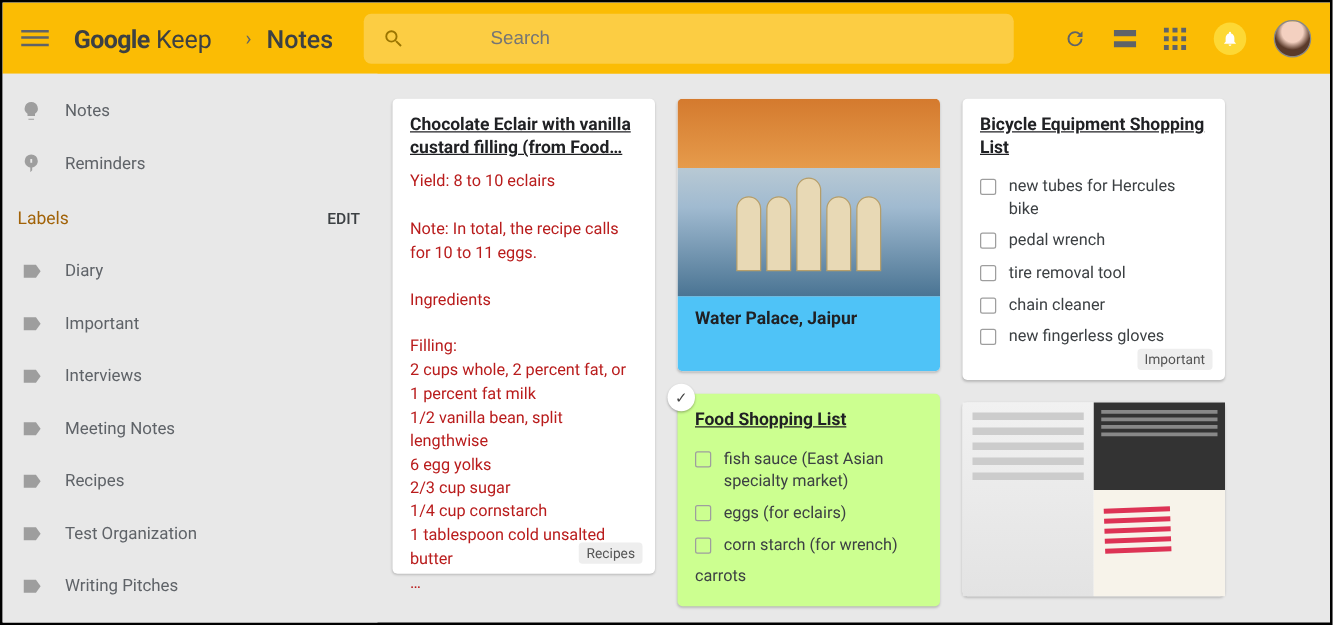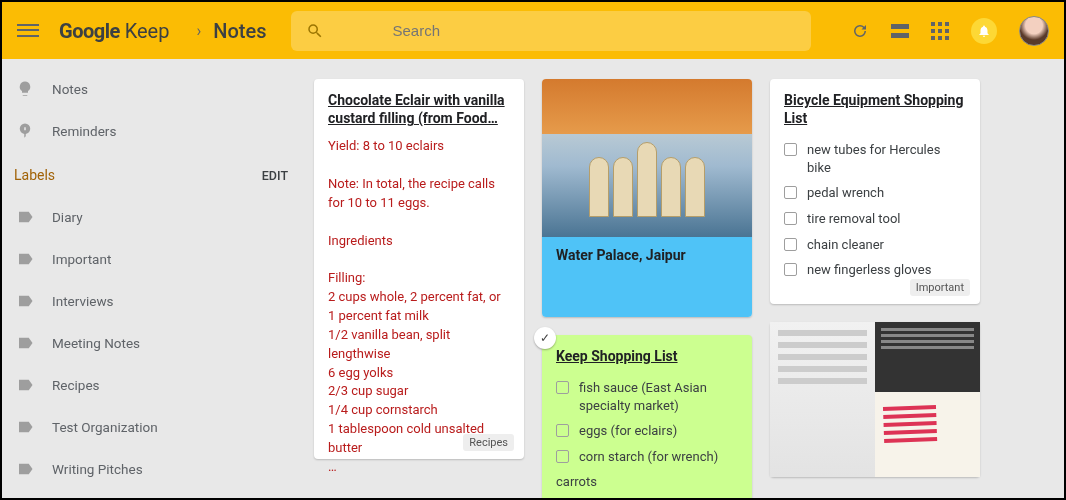--- a/index.html
+++ b/index.html
@@ -35,21 +35,21 @@
 
   .card { background: #fff; border-radius: 4px; box-shadow: 0 1px 2px rgba(0,0,0,0.2); padding: 12px 14px; position: relative; }
   .card-title { font-size: 14px; font-weight: 700; color: #202124; margin-bottom: 10px; line-height: 1.3; text-decoration: underline; }
   .card-body { font-size: 13px; color: #b91c1c; line-height: 1.45; white-space: pre-wrap; }
   .tag-chip { position: absolute; bottom: 8px; right: 10px; font-size: 11px; background: #eee; color: #555; padding: 2px 6px; border-radius: 3px; }
 
   .image-card { padding: 0; overflow:hidden; }
   .image-top { height: 158px; background: linear-gradient(to bottom, #d47a2e 0%, #e69b4b 35%, #b8c9d4 35%, #a0bad0 55%, #4a7493 100%); position: relative; }
   .arches { position:absolute; bottom:20px; left:0; right:0; height: 80px; display:flex; align-items:flex-end; justify-content:center; gap:4px; }
   .arches div { width: 20px; height: 60px; background: #e8d9b5; border-radius: 10px 10px 0 0; border:1px solid #b59e6a; }
-  .image-caption { background: #4fc3f7; padding: 10px 14px; font-size: 14px; font-weight: 700; color: #202124; height: 80px; }
+  .image-caption { background: #4fc3f7; padding: 10px 14px; font-size: 14px; font-weight: 700; color: #202124; height: 60px; }
 
   .green-card { background: #ccff90; position: relative; }
   .check-badge { position: absolute; top: -8px; left: -8px; width: 22px; height: 22px; border-radius: 50%; background: #fff; box-shadow: 0 1px 2px rgba(0,0,0,0.3); display:flex; align-items:center; justify-content:center; font-size:12px; color:#444; }
 
   .checklist { list-style: none; }
   .checklist li { display: flex; align-items: flex-start; font-size: 13px; color: #3c4043; padding: 4px 0; line-height: 1.35; }
   .chk { width: 13px; height: 13px; border: 1.5px solid #9e9e9e; margin-right: 10px; margin-top: 2px; flex-shrink: 0; border-radius: 2px; }
 
   .photo-card { padding: 0; height: 155px; background:#fff; display:flex; }
   .photo-left { flex:1; background: linear-gradient(180deg,#f1f1f1,#e3e3e3); }
@@ -237,21 +237,21 @@
                 <div></div>
                 <div style="height:75px"></div>
                 <div></div>
                 <div></div>
               </div>
           </div>
           <div class="image-caption">Water Palace, Jaipur</div>
         </div>
         <div class="card green-card" style="height:170px;">
           <span class="check-badge">✓</span>
-          <div class="card-title">Keep Shopping List</div>
+          <div class="card-title">Food Shopping List</div>
           <ul class="checklist">
             <li>
                 <span class="chk"></span>
                 <span>fish sauce (East Asian specialty market)</span>
               </li>
             <li>
                 <span class="chk"></span>
                 <span>eggs (for eclairs)</span>
               </li>
             <li>

